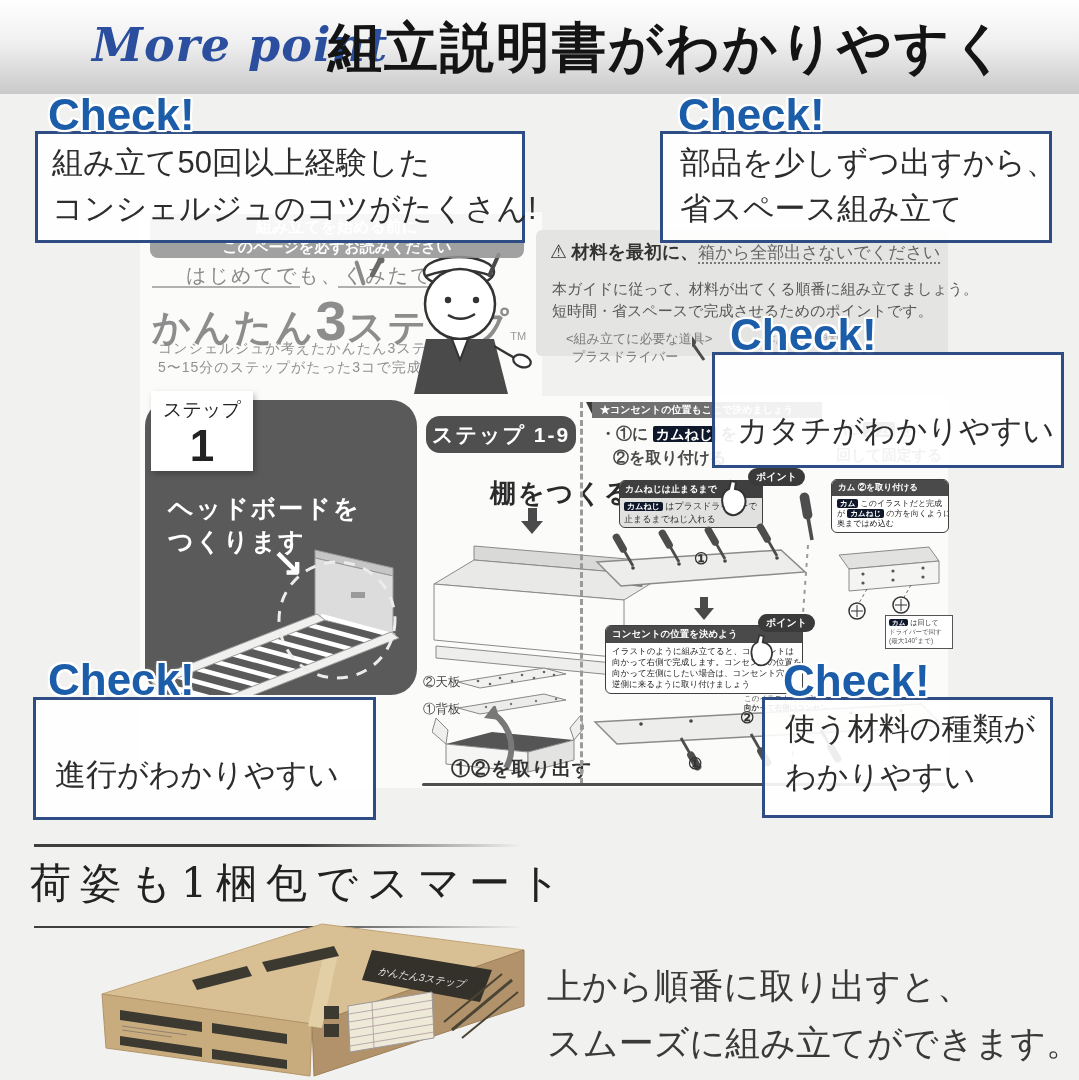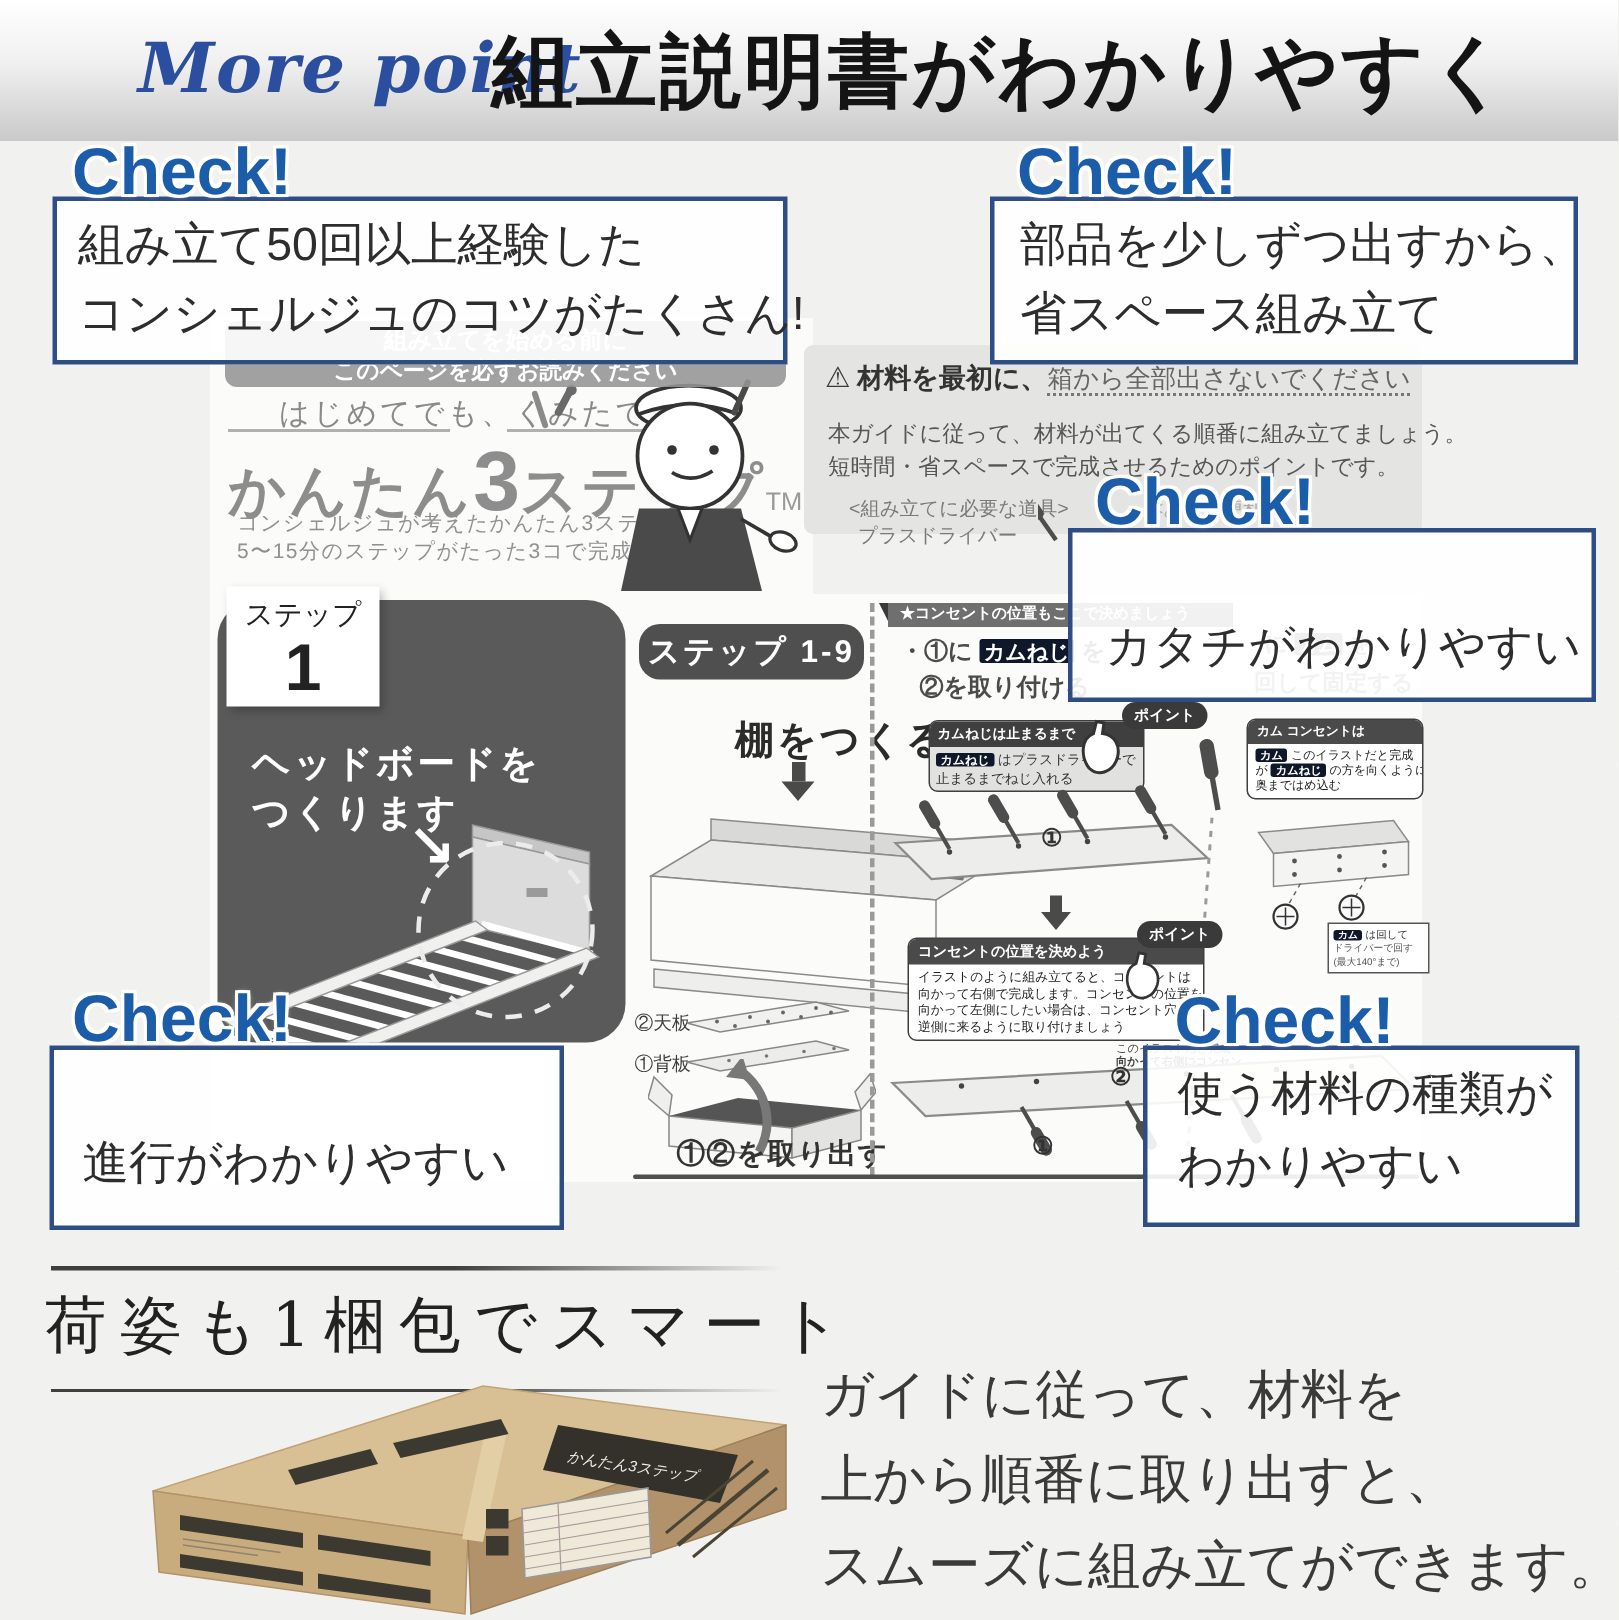--- a/index.html
+++ b/index.html
@@ -18,21 +18,21 @@
   .chk-text{font-size:31px;color:#2d2d2d;z-index:26;white-space:nowrap;}
   
   .page{background:#fbfbfa;}
   .banner{background:rgba(148,148,148,0.88);border-radius:8px;color:#fff;text-align:center;z-index:5;}
   .banner .t1{font-size:16px;font-weight:bold;padding-top:3px;}
   .banner .t2{font-size:15px;font-weight:bold;}
   .tagline{font-size:20px;color:#8a8a8a;letter-spacing:2px;}
   .brandline{height:2px;background:#b0b0b0;}
   .brand-pre,.brand-post{font-size:38px;font-weight:bold;color:#8d8d8d;letter-spacing:2px;}
   .brand-num{font-size:56px;font-weight:bold;color:#8d8d8d;}
-  .brand-tm{font-size:17px;color:#9a9a9a;}
+  .brand-tm{font-size:11px;color:#9a9a9a;}
   .notes{font-size:14px;color:#909090;letter-spacing:1px;}
   .warnbox{background:#e4e4e2;border-radius:6px;}
   .warn-title-strong{font-size:18px;font-weight:bold;color:#333;}
   .warn-title-rest{font-size:17px;color:#666;border-bottom:2px dotted #777;}
   .warn-body{font-size:15px;color:#565656;}
   .warn-small{font-size:13px;color:#7a7a7a;}
   .warn-faint{font-size:13px;color:#a8a8a8;}
   
   .panel1{background:#5a5a5a;border-radius:26px;overflow:hidden;}
   .steplbl{background:#fff;box-shadow:2px 3px 6px rgba(0,0,0,0.25);text-align:center;z-index:6;}
@@ -254,21 +254,21 @@
   <span class="abs numc" style="left:694px;top:549px;">①</span>
 
   <svg class="abs" style="left:796px;top:448px;" width="34" height="100" viewBox="0 0 34 100">
     <use href="#sd" transform="translate(16,92) rotate(-10) scale(1.5)"></use>
   </svg>
   <svg class="abs" style="left:786px;top:545px;z-index:4;" width="30" height="235" viewBox="0 0 30 235">
     <line x1="22" y1="0" x2="5" y2="233" stroke="#9a9a9a" stroke-width="2" stroke-dasharray="4 5"></line>
   </svg>
 
   <div class="abs whtbox" style="left:831px;top:479px;width:116px;">
-    <div class="bar" style="font-size:8.5px;">カム コンセントは</div>
+    <div class="bar" style="font-size:8.5px;">カム ②を取り付ける</div>
     <div class="bd" style="font-size:8px;line-height:10px;padding:3px 5px;">
       <span class="badge" style="font-size:7.5px;">カム</span>
       <span>このイラストだと完成</span><br>
       <span>が</span>
       <span class="badge" style="font-size:7.5px;">カムねじ</span>
       <span>の方を向くように</span><br>
       <span>奥まではめ込む</span>
     </div>
   </div>
 
@@ -388,17 +388,16 @@
     <line x1="277" y1="112" x2="361" y2="98" stroke="#a99" stroke-width="0.8"></line>
     <line x1="278" y1="120" x2="361" y2="106" stroke="#a99" stroke-width="0.8"></line>
     <line x1="278" y1="128" x2="362" y2="114" stroke="#a99" stroke-width="0.8"></line>
     <line x1="278" y1="136" x2="362" y2="122" stroke="#a99" stroke-width="0.8"></line>
     <line x1="300" y1="92" x2="302" y2="138" stroke="#a99" stroke-width="0.8"></line>
     <line x1="380" y1="120" x2="440" y2="70" stroke="#4a4435" stroke-width="3"></line>
     <line x1="390" y1="128" x2="446" y2="82" stroke="#4a4435" stroke-width="2"></line>
     <line x1="372" y1="112" x2="430" y2="64" stroke="#4a4435" stroke-width="2"></line>
   </svg>
 
-  <div class="abs outro" style="left:547px;top:906px;">ガイドに従って、材料を</div>
   <div class="abs outro" style="left:547px;top:963px;">上から順番に取り出すと、</div>
   <div class="abs outro" style="left:547px;top:1020px;">スムーズに組み立てができます。</div>
 
 </div>
 
 </body></html>

